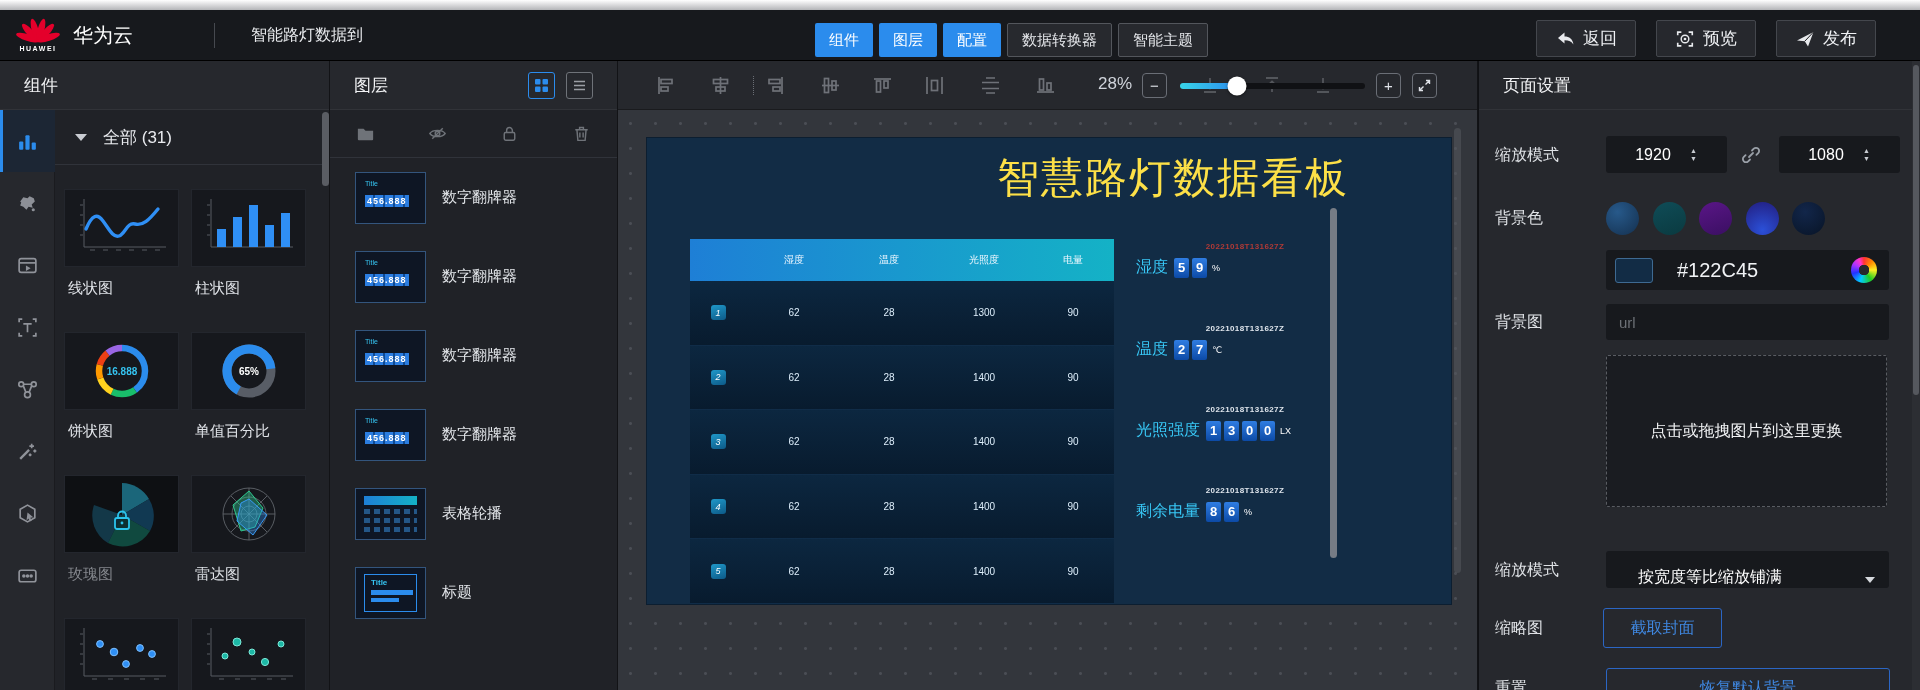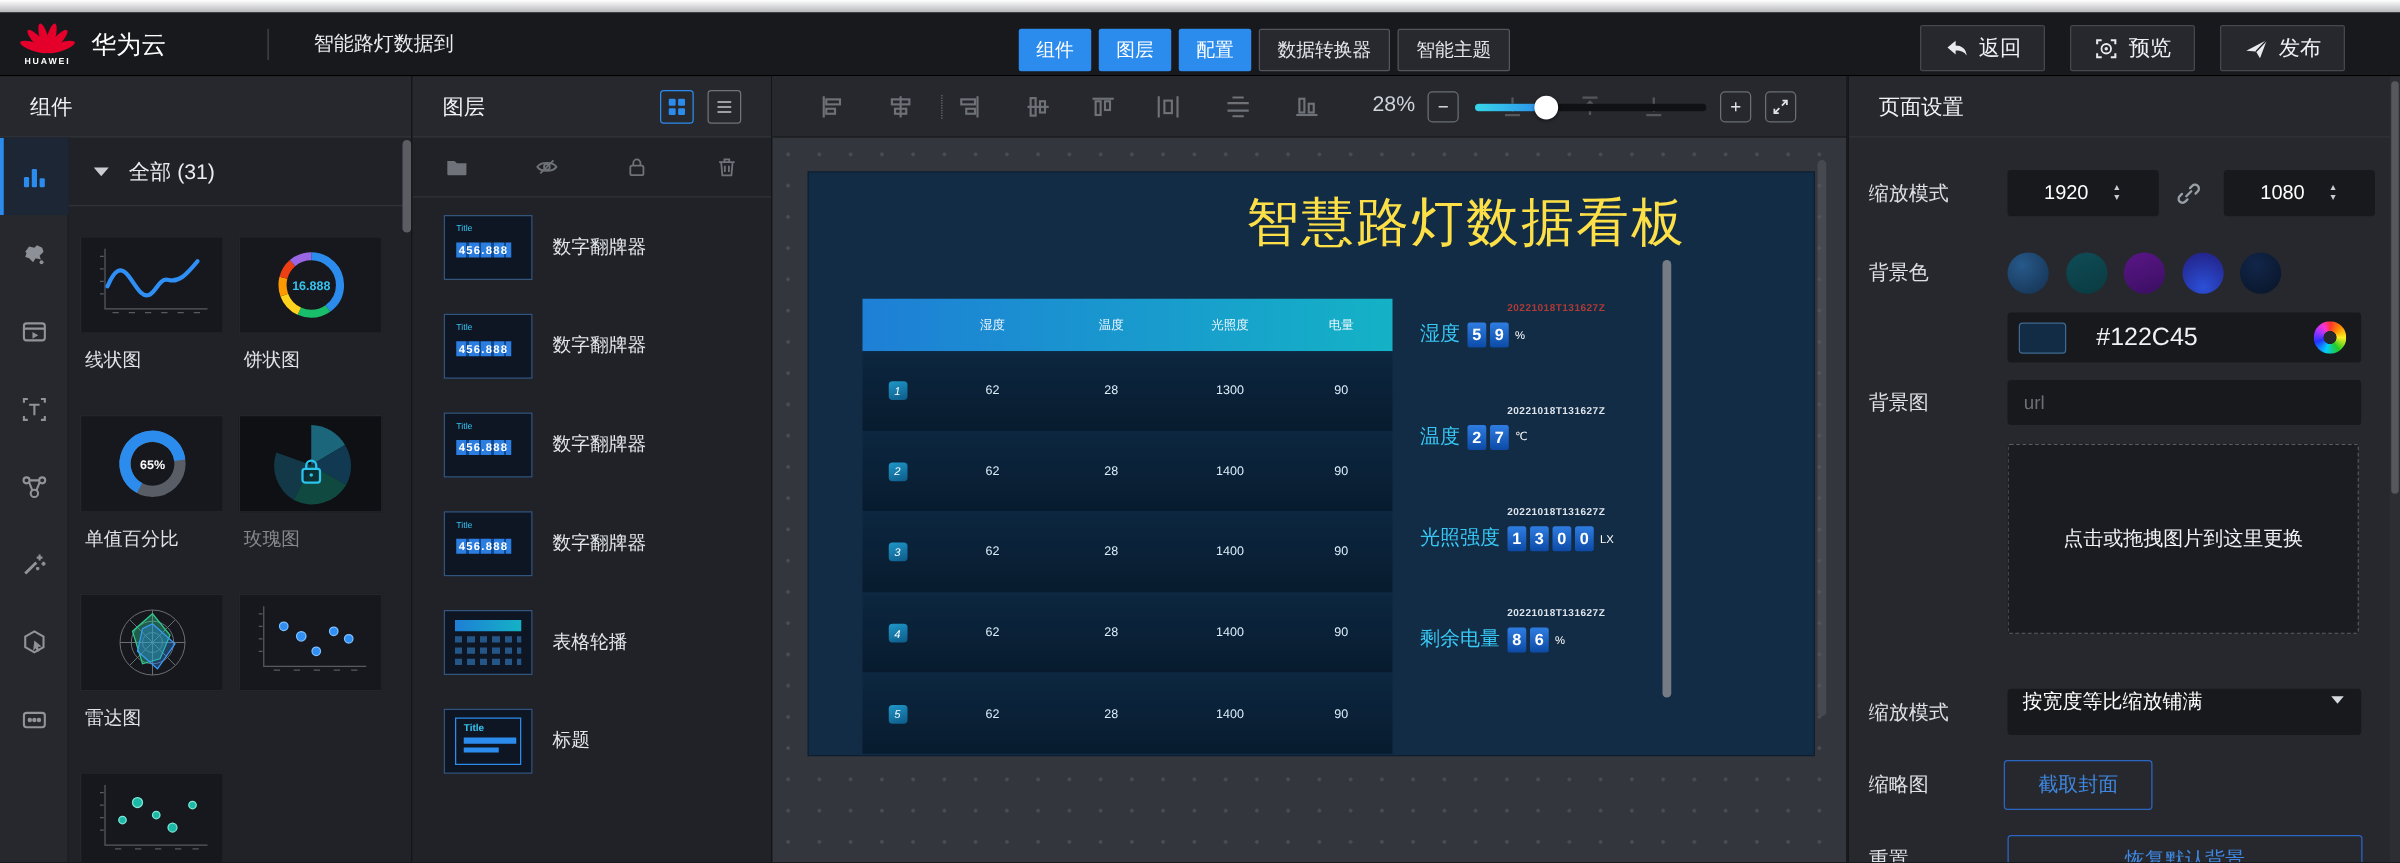--- a/index.html
+++ b/index.html
@@ -109,21 +109,21 @@
 .sw3{background:linear-gradient(160deg,#5a1687,#3a0f62)}
 .sw4{background:radial-gradient(circle at 50% 85%,#2b50d8,#221d7e)}
 .sw5{background:radial-gradient(circle at 40% 30%,#12264a,#081426)}
 .cfield{position:absolute;left:127px;top:189px;width:283px;height:40px;background:#17191d;border-radius:3px;display:flex;align-items:center;cursor:pointer}
 .cswatch{width:38px;height:25px;margin-left:9px;border-radius:3px;background:#122C45;border:1px solid #3e6a92}
 .cvalue{margin-left:24px;font-size:20px;color:#f0f2f5}
 .cwheel{margin-left:auto;margin-right:12px;width:26px;height:26px;border-radius:50%;background:radial-gradient(circle,#26282d 0 5px,transparent 5.5px),conic-gradient(#f33 0,#f80 .12turn,#fe2 .25turn,#2c2 .4turn,#0cf .55turn,#23f .7turn,#a3f .83turn,#f3c .93turn,#f33 1turn)}
 .uinput{position:absolute;left:127px;top:243px;width:283px;height:36px;background:#17191d;border:none;border-radius:3px;color:#e8e8e8;padding-left:13px;font-size:15px;font-family:inherit}
 .uinput::placeholder{color:#6c7076}
 .dzone{position:absolute;left:127px;top:294px;width:281px;height:152px;background:#1a1c21;border:1px dashed #595c62;border-radius:2px;display:flex;align-items:center;justify-content:center;font-size:16px;color:#f2f3f5;cursor:pointer}
-.sel{position:absolute;left:127px;top:490px;width:283px;height:37px;background:#17191d;border-radius:3px;display:flex;align-items:flex-start;padding-left:12px;font-size:16px;color:#fff;cursor:pointer}
+.sel{position:absolute;left:127px;top:490px;width:283px;height:37px;background:#17191d;border-radius:3px;display:flex;align-items:flex-end;padding-left:32px;font-size:16px;color:#fff;cursor:pointer}
 .scaret{margin-left:auto;margin-right:14px;margin-top:6px;border:5px solid transparent;border-top:6px solid #d6d9de}
 .obtn{position:absolute;background:transparent;border:1px solid #2b66c4;border-radius:3px;color:#3f87e0;font-size:16px;display:flex;align-items:center;justify-content:center;cursor:pointer}
 </style>
 </head>
 <body>
 
 <div class="app">
   <div class="strip"></div>
 
   <header class="topbar">
@@ -248,20 +248,36 @@
             <svg width="104" height="70" viewBox="0 0 104 70">
                 <path d="M14 6 V54 H96" stroke="#565b63" fill="none"></path>
                 <path d="M20 57 h5 M33 57 h5 M46 57 h5 M59 57 h5 M72 57 h5 M85 57 h5 M10 12 h3 M10 22 h3 M10 32 h3 M10 42 h3" stroke="#565b63"></path>
                 <path d="M16 36 C22 22 27 20 33 28 C39 36 43 45 49 43 C55 41 57 29 65 31 C73 33 79 27 88 16" stroke="#2f8ff5" stroke-width="3.4" fill="none" stroke-linecap="round"></path>
               </svg>
           </div>
           <div class="clabel">线状图</div>
         </div>
         <div class="card">
           <div class="thumb">
+            <svg width="104" height="70" viewBox="0 0 104 70">
+                <path d="M14 6 V54 H96" stroke="#565b63" fill="none"></path>
+                <path d="M10 12 h3 M10 22 h3 M10 32 h3 M10 42 h3" stroke="#565b63"></path>
+                <g fill="#2f8ff5">
+                  <rect x="20" y="36" width="9" height="18"></rect>
+                  <rect x="36" y="24" width="9" height="30"></rect>
+                  <rect x="52" y="12" width="9" height="42"></rect>
+                  <rect x="68" y="32" width="9" height="22"></rect>
+                  <rect x="84" y="20" width="9" height="34"></rect>
+                </g>
+              </svg>
+          </div>
+          <div class="clabel">柱状图</div>
+        </div>
+        <div class="card">
+          <div class="thumb">
             <svg width="104" height="72" viewBox="0 0 104 72">
                 <g transform="rotate(-90 52 36)" stroke-width="6.5" fill="none">
                   <circle cx="52" cy="36" r="23" stroke="#2b8ced" stroke-dasharray="58 87"></circle>
                   <circle cx="52" cy="36" r="23" stroke="#19be6b" stroke-dasharray="24 121" stroke-dashoffset="-58"></circle>
                   <circle cx="52" cy="36" r="23" stroke="#ffd21e" stroke-dasharray="18 127" stroke-dashoffset="-82"></circle>
                   <circle cx="52" cy="36" r="23" stroke="#ff9900" stroke-dasharray="14 131" stroke-dashoffset="-100"></circle>
                   <circle cx="52" cy="36" r="23" stroke="#ed3f14" stroke-dasharray="14 131" stroke-dashoffset="-114"></circle>
                   <circle cx="52" cy="36" r="23" stroke="#9a66e4" stroke-dasharray="17 128" stroke-dashoffset="-128"></circle>
                 </g>
                 <text x="52" y="40" text-anchor="middle" font-size="10" font-weight="bold" fill="#35c3f0">16.888</text>

